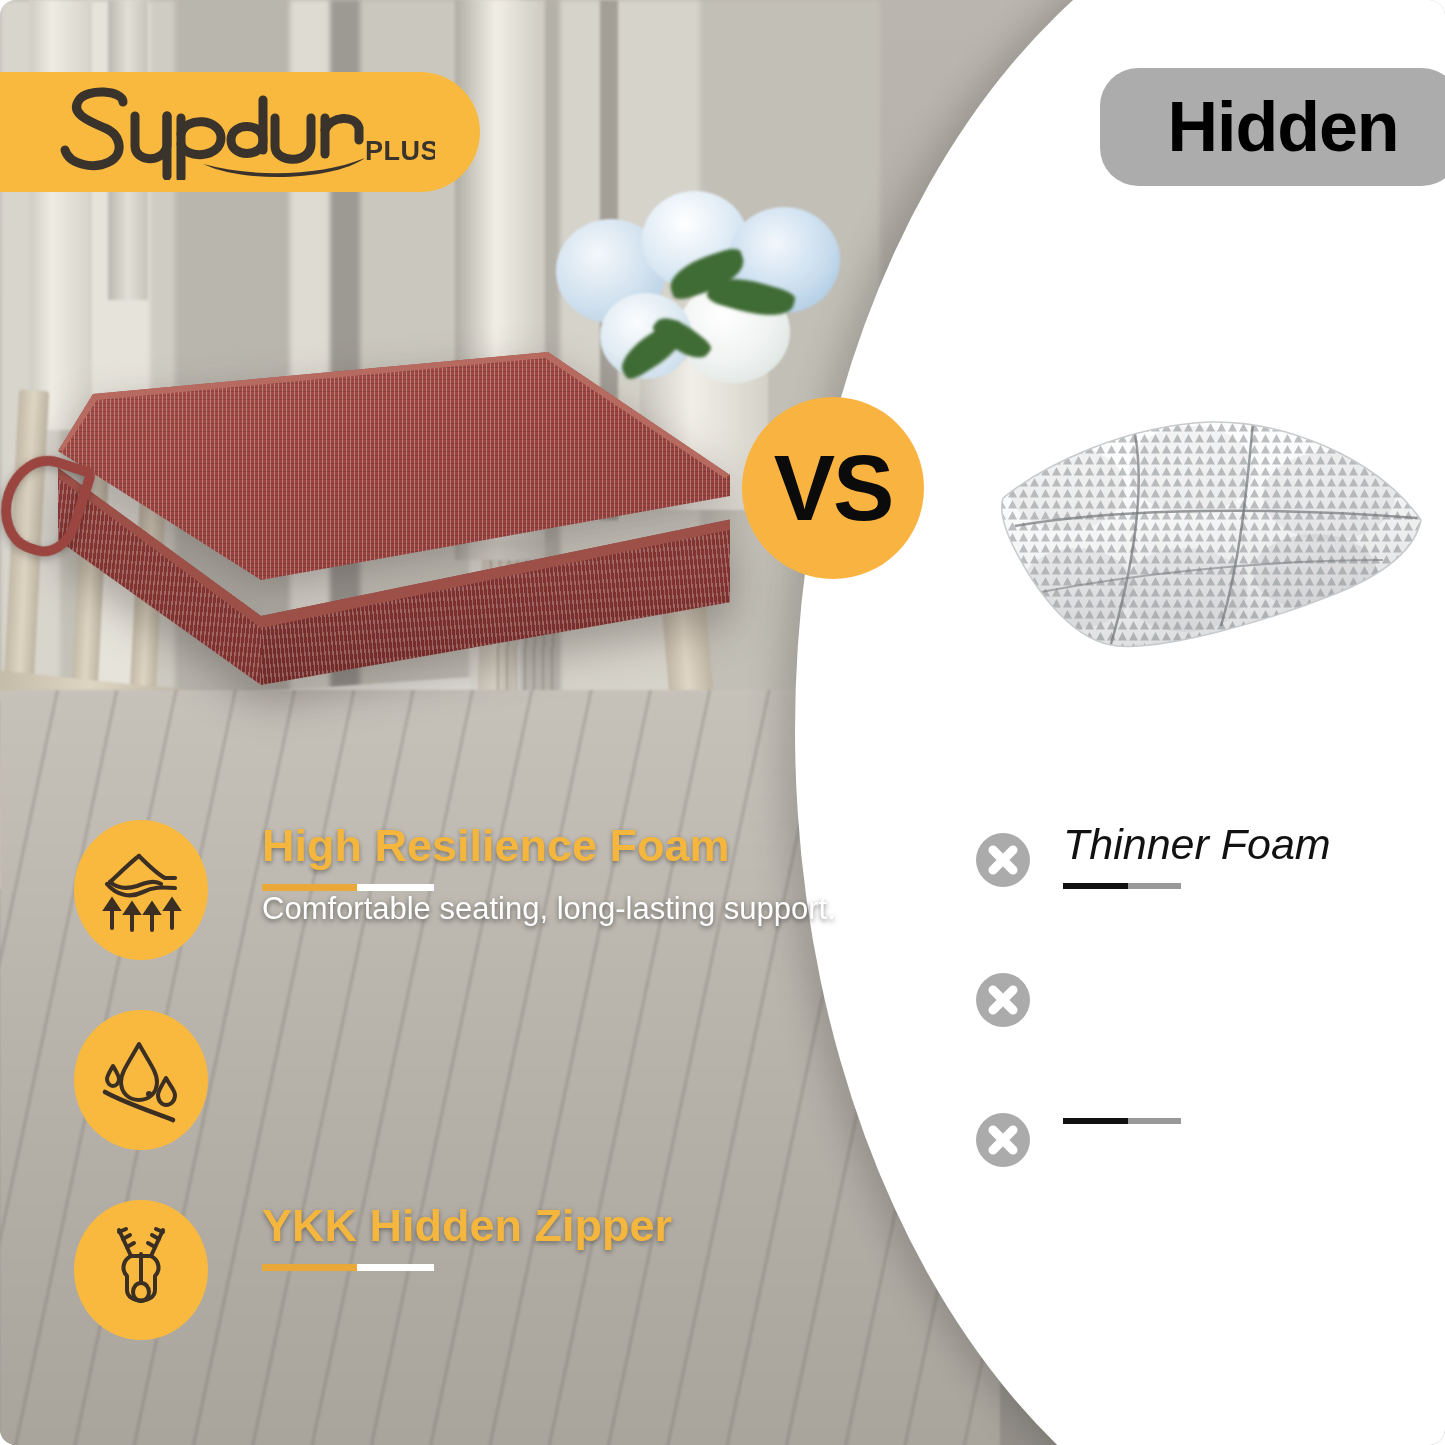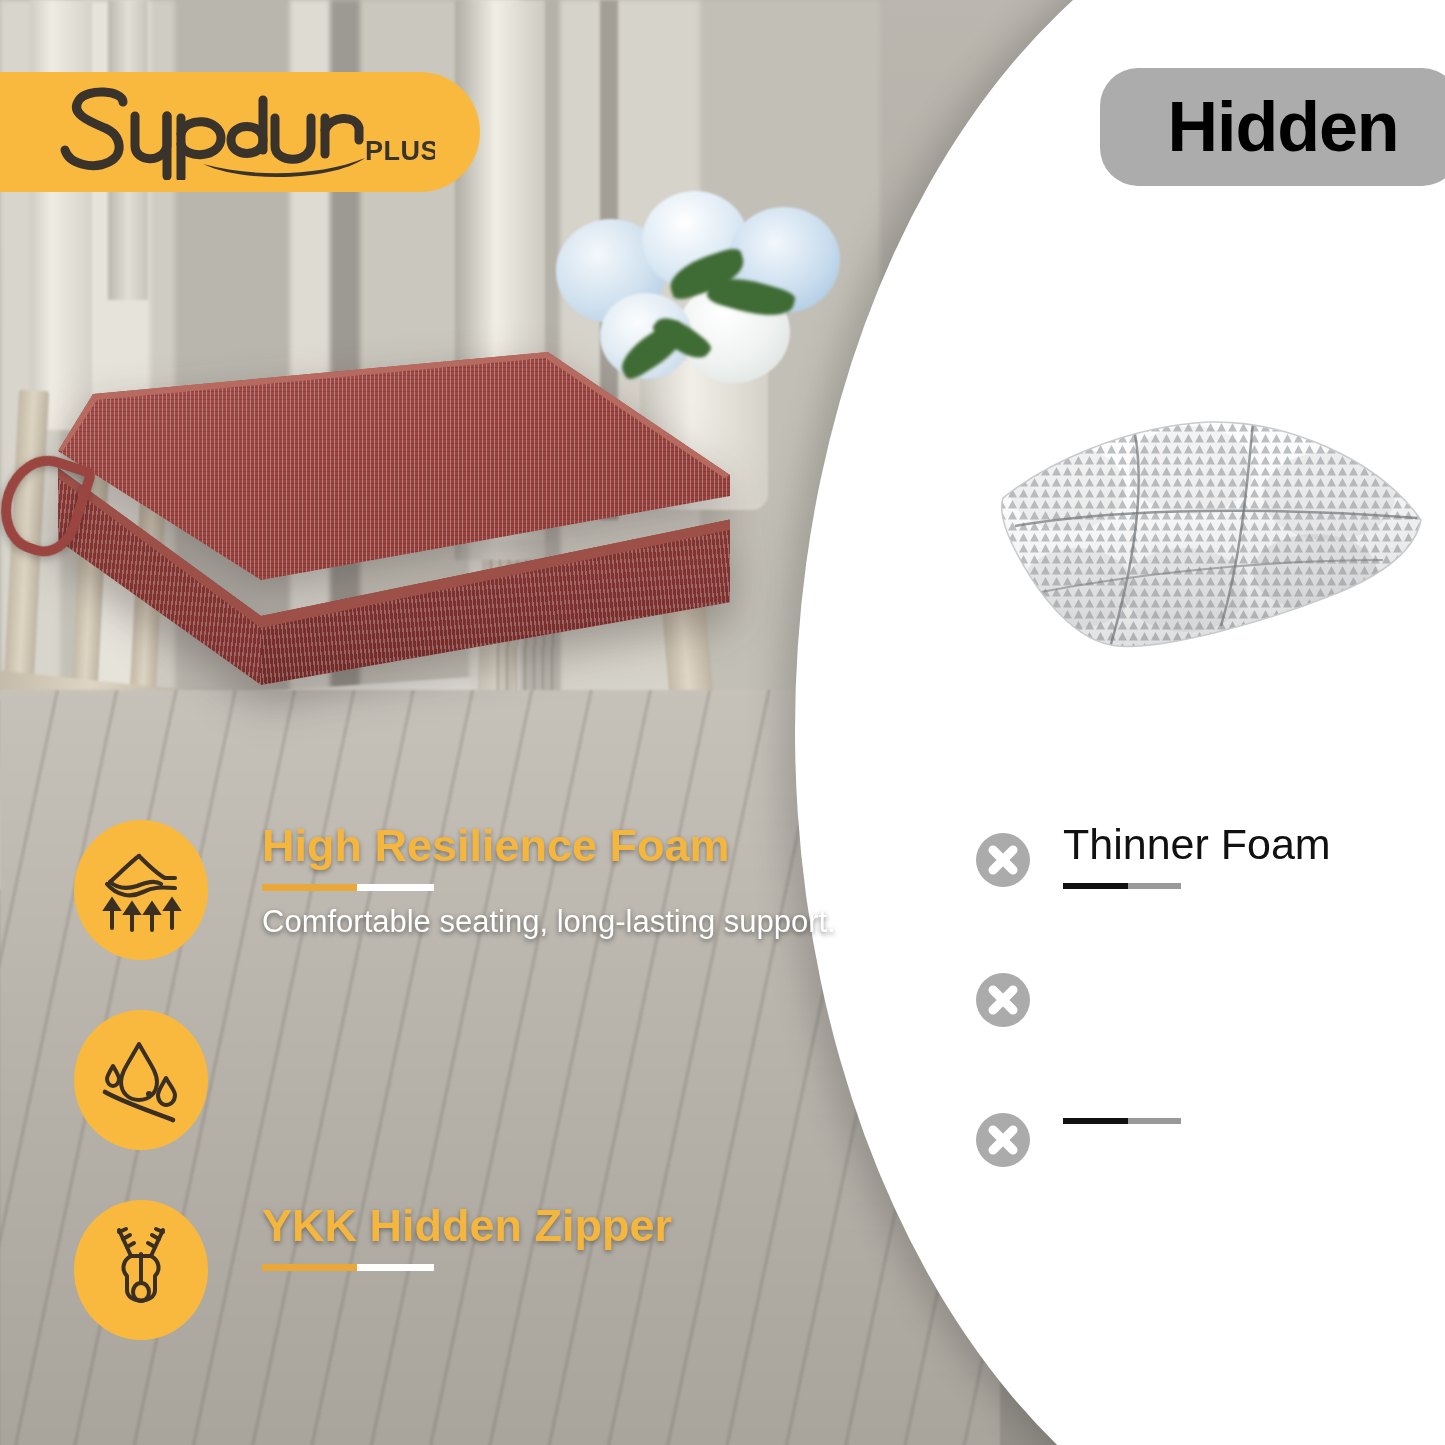--- a/index.html
+++ b/index.html
@@ -10,20 +10,21 @@
   body {
     font-family: "Liberation Sans", sans-serif;
   }
 
   .stage {
     position: relative;
     width: 1445px;
     height: 1445px;
     overflow: hidden;
     background: #ffffff;
+    border-radius: 16px;
   }
 
   
   .photo-bg {
     position: absolute;
     inset: 0;
     background:
       
       linear-gradient(to bottom, rgba(60,56,52,0.10) 0%, rgba(60,56,52,0.16) 45%, rgba(55,52,48,0.30) 100%),
       
@@ -291,21 +292,20 @@
     white-space: nowrap;
     text-shadow: 0 2px 5px rgba(0,0,0,0.38);
   }
   .feat-rule {
     margin-top: 15px;
     width: 172px;
     height: 7px;
     background: linear-gradient(to right, #E9A838 0%, #E9A838 55%, #ffffff 55%, #ffffff 100%);
   }
   .feat-desc {
-    margin-top: 13px;
     font-size: 31px;
     color: #ffffff;
     line-height: 1.15;
     white-space: nowrap;
     text-shadow: 0 2px 5px rgba(0,0,0,0.5);
     text-align: center;
   }
 
   
   .cons {
@@ -319,20 +319,21 @@
   }
   .con-icon {
     position: absolute;
     left: 0; top: 10px;
     width: 56px; height: 56px;
   }
   .con-body {
     position: absolute;
     left: 88px; top: 0px;
     width: 380px;
+    font-style: italic;
   }
   .con-title {
     font-size: 43px;
     font-weight: 400;
     color: #111111;
     line-height: 1.05;
     white-space: nowrap;
   }
   .con-rule {
     margin-top: 16px;
@@ -421,20 +422,23 @@
       <path d="M168 80 C 220 94, 286 92, 330 74 C 300 96, 210 100, 168 80 Z" fill="#3a332c"></path>
 
       <text x="330" y="76" font-family="Liberation Sans, sans-serif" font-size="27" font-weight="700" fill="#3a332c" letter-spacing="0.5">PLUS</text>
     </svg>
   </div>
 
   <div class="others-pill">
     <span class="others-text">Hidden</span>
   </div>
 
+  <div class="vs-badge">
+    <span class="vs-text">VS</span>
+  </div>
 
   <div class="other-cushion">
     <svg width="450" height="265" viewBox="0 0 450 265">
       <defs>
         <pattern id="tri" width="11" height="11" patternUnits="userSpaceOnUse">
           <rect width="11" height="11" fill="#ffffff"></rect>
           <path d="M5.5 1 L10 9.5 L1 9.5 Z" fill="#b9bcbe"></path>
         </pattern>
         <linearGradient id="shade" x1="0" y1="0" x2="0.3" y2="1">
           <stop offset="0%" stop-color="#ffffff" stop-opacity="0.0"></stop>

